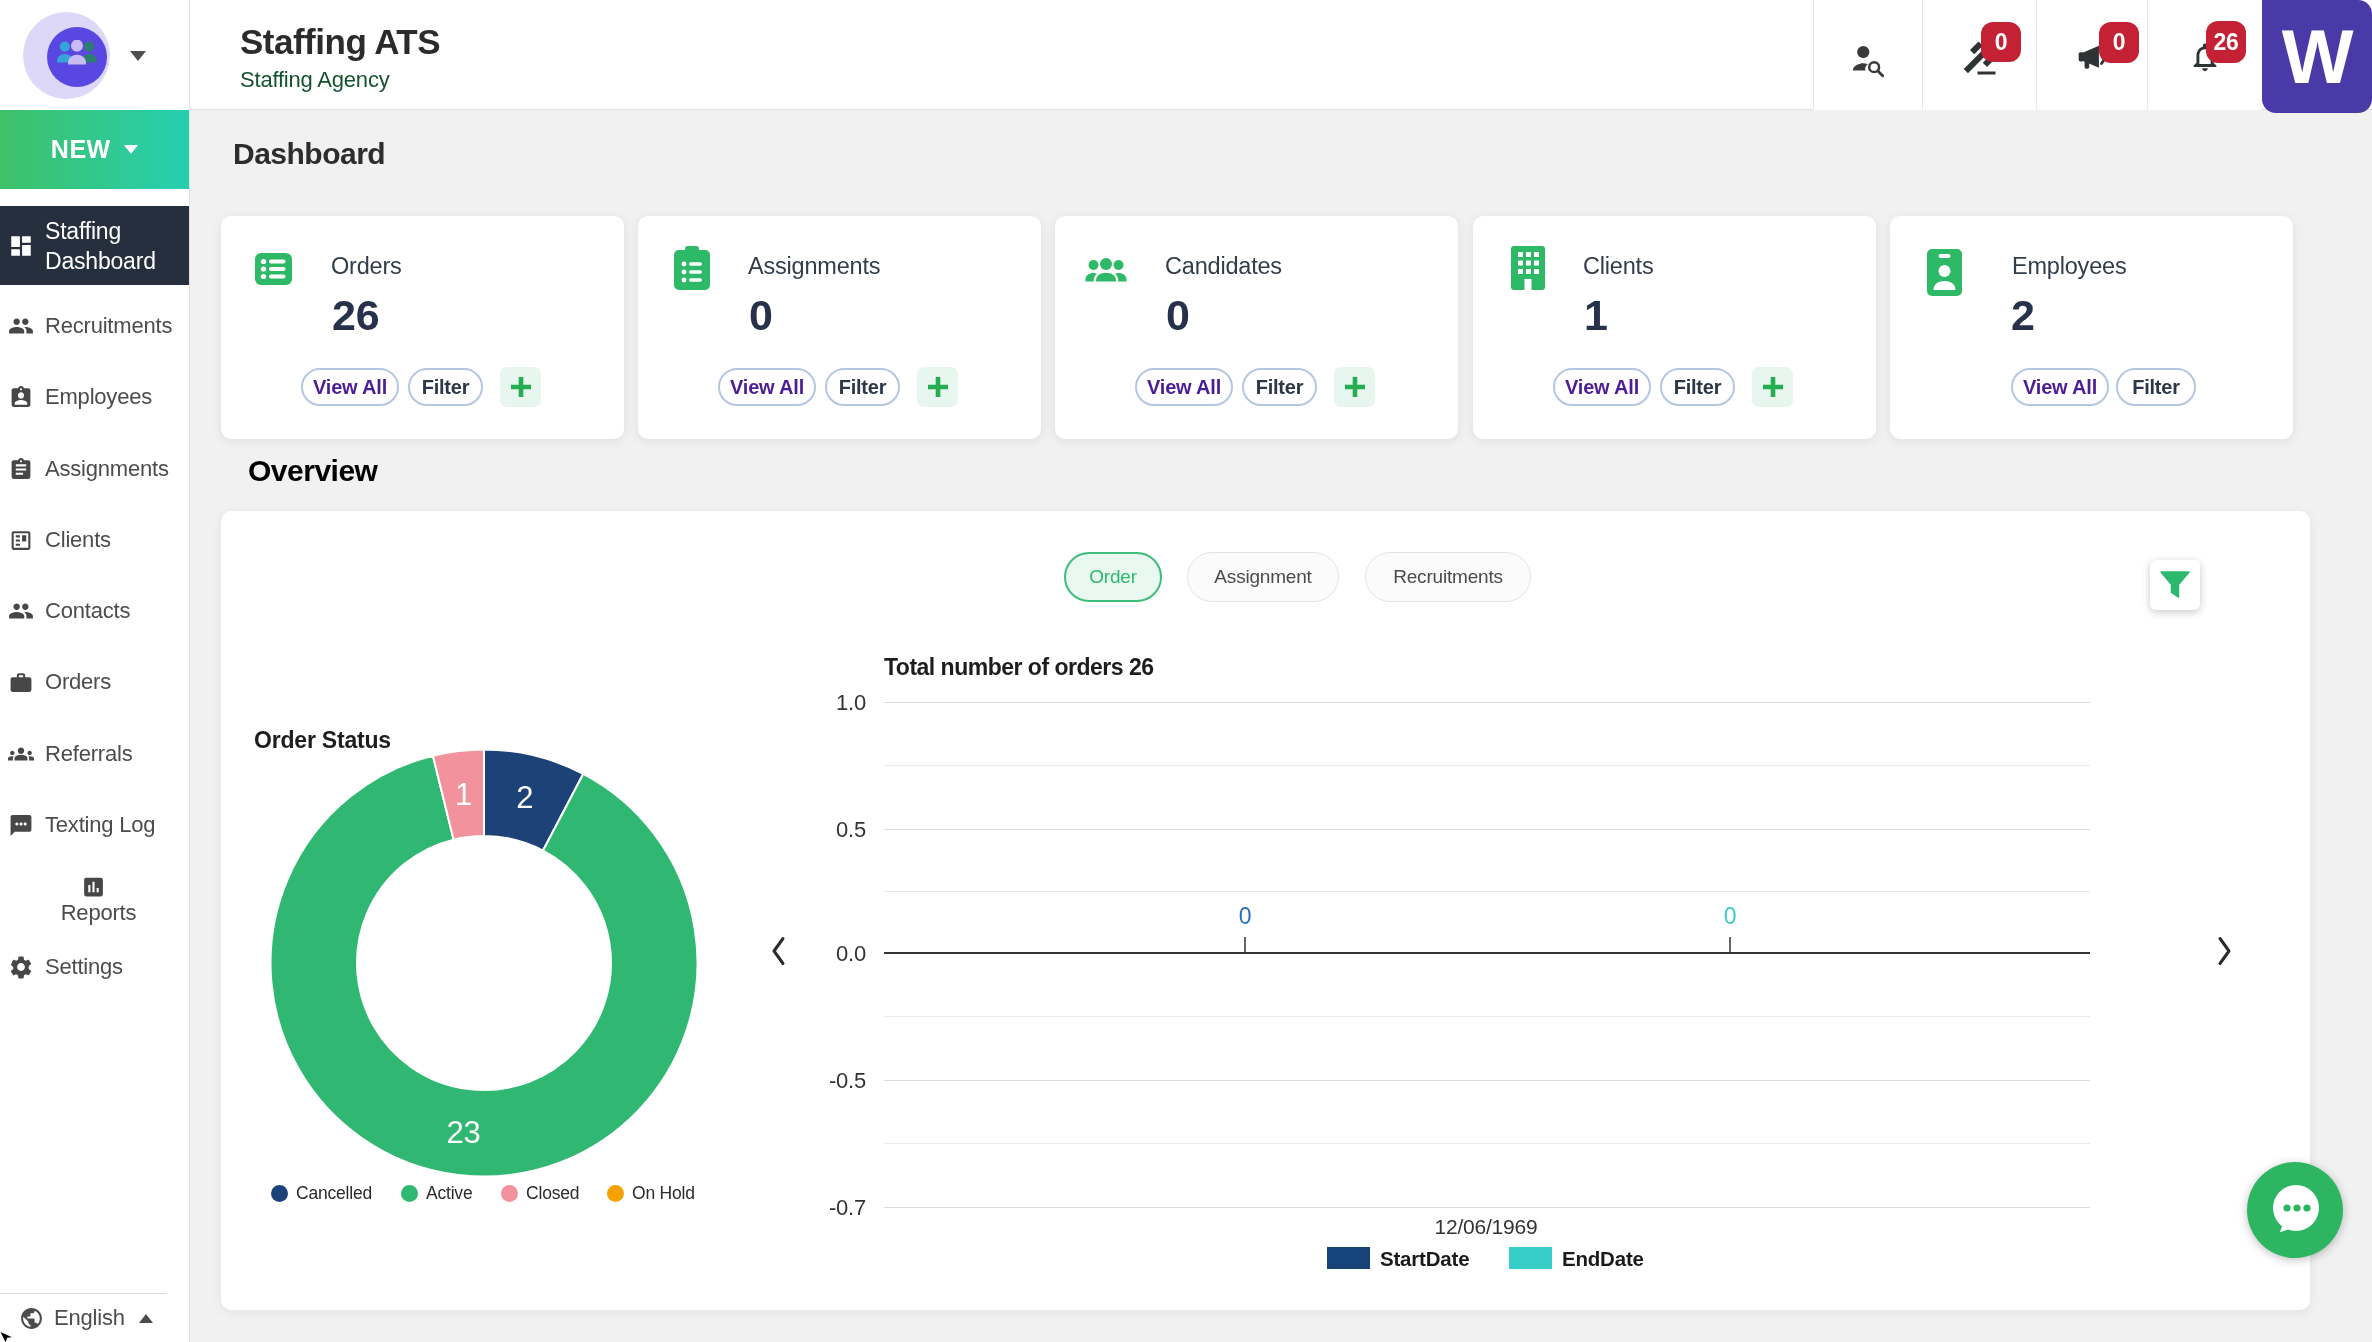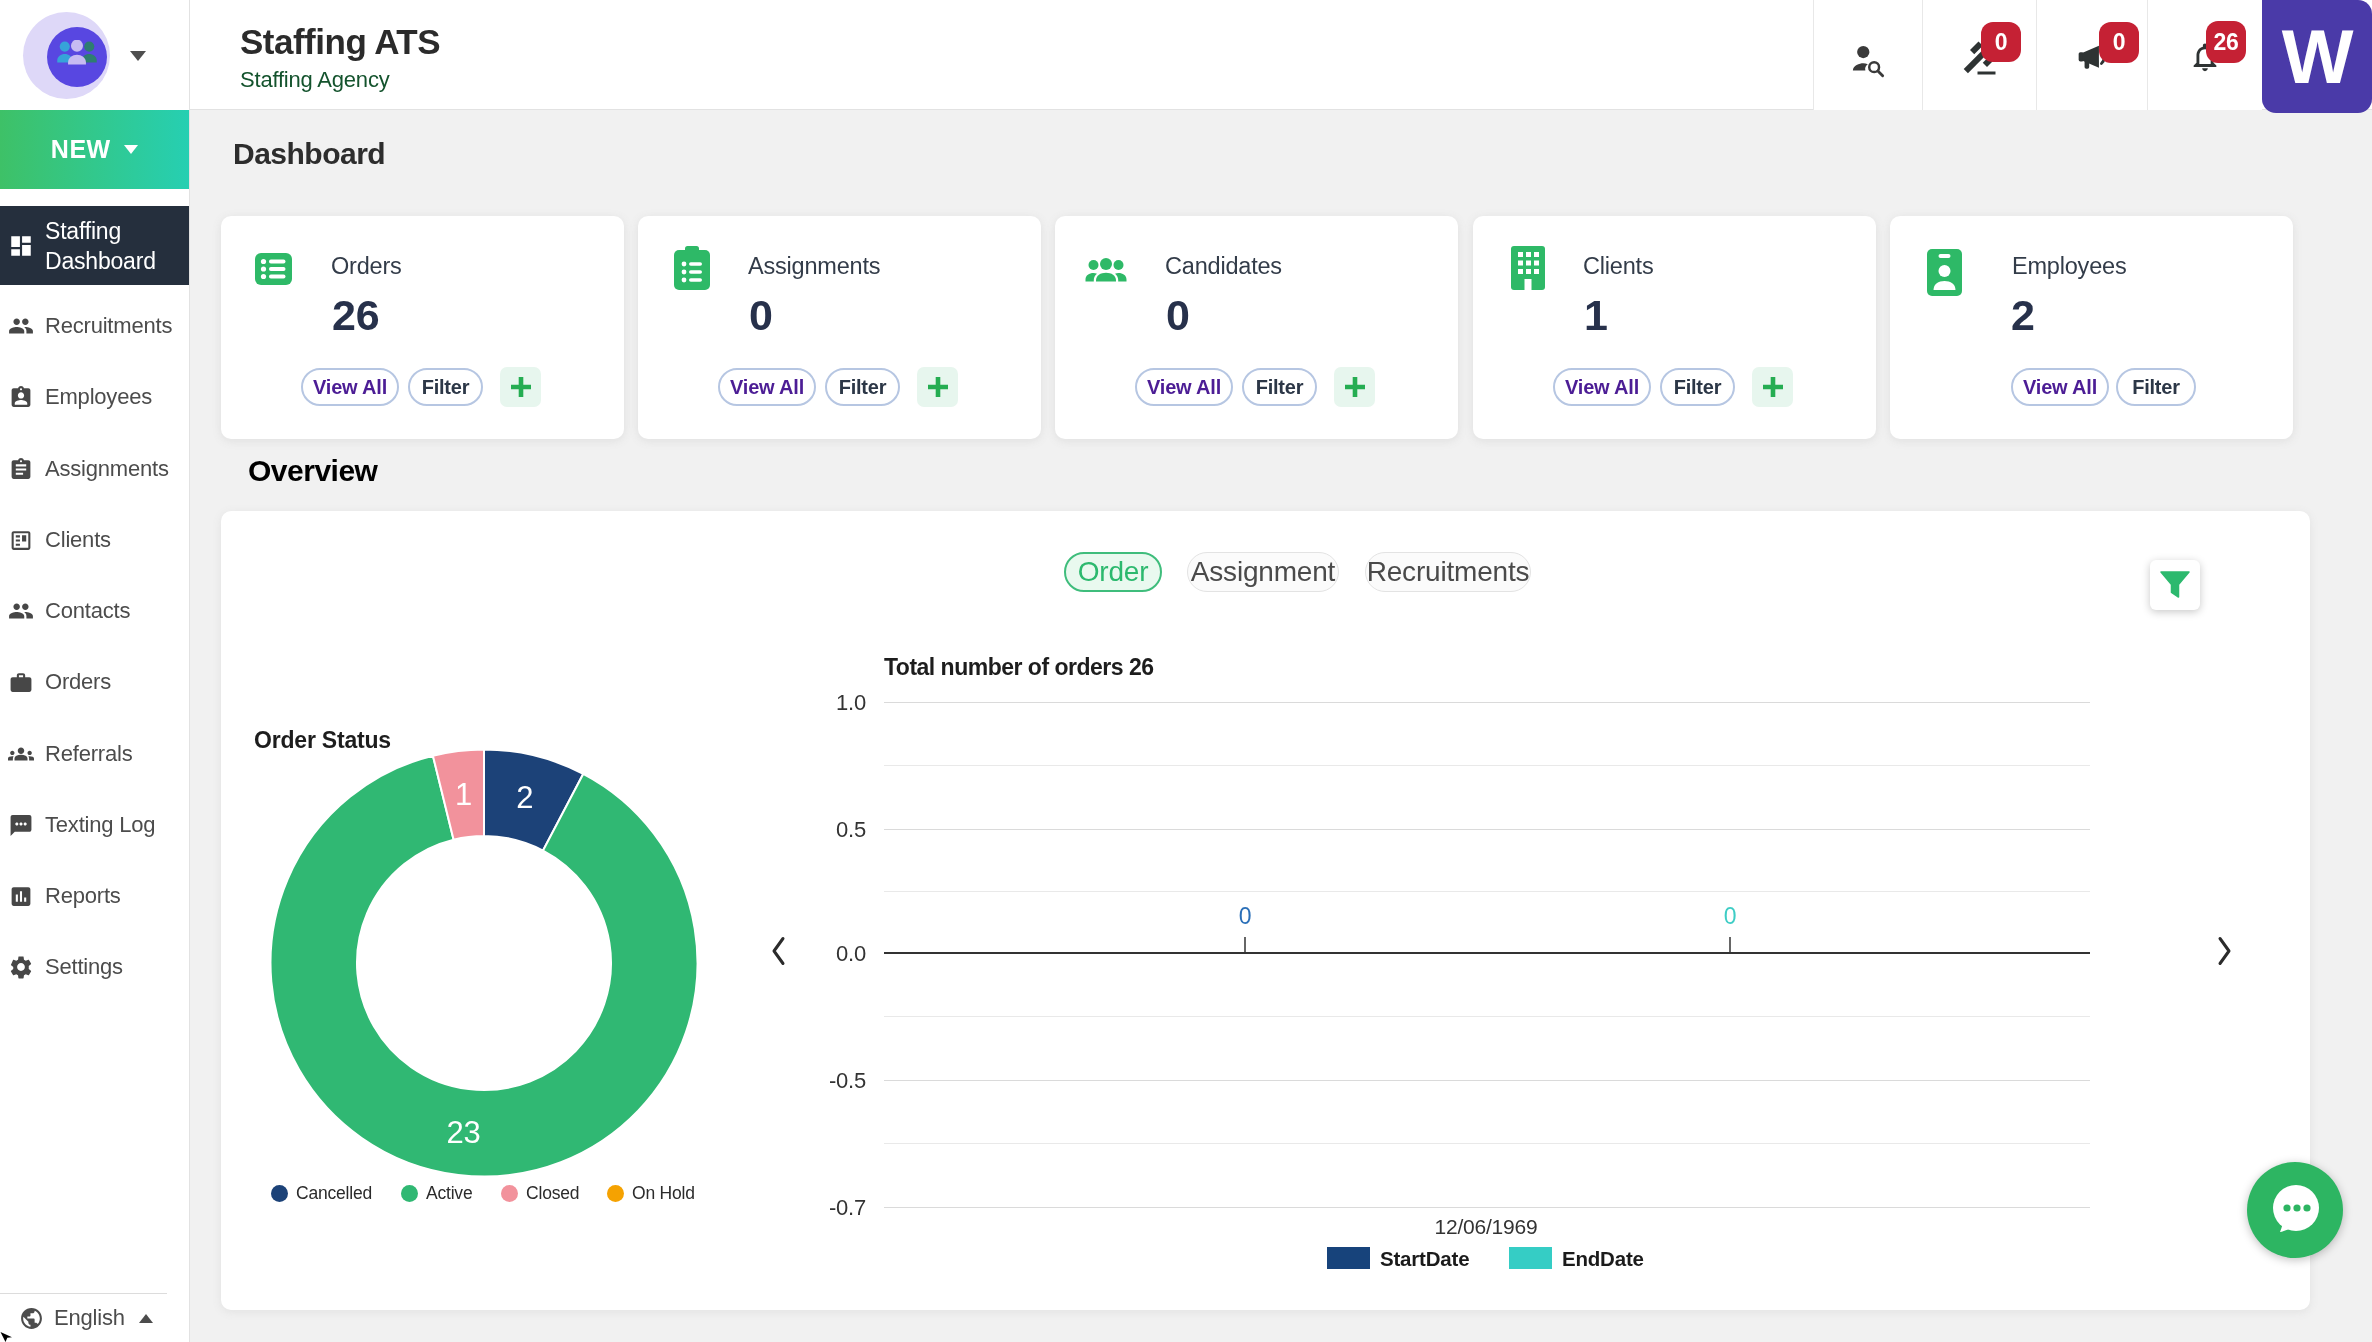--- a/index.html
+++ b/index.html
@@ -21,21 +21,21 @@
 #dashh { position:absolute; left:233px; top:137px; font-size:30px; letter-spacing:-0.5px; font-weight:bold; color:#2d2d2d; }
 .card { position:absolute; top:216px; width:403px; height:223px; background:#fff; border-radius:10px; box-shadow:0 2px 10px rgba(120,120,120,0.14); }
 .ctitle { position:absolute; left:110px; top:37px; font-size:23.5px; color:#333c49; }
 .cnum { position:absolute; left:111px; top:75px; font-size:43px; font-weight:bold; color:#27314b; }
 .pill { position:absolute; top:152px; height:38px; border:2px solid #b6c6e2; border-radius:19px; background:#fff; display:flex; align-items:center; justify-content:center; font-size:20px; font-weight:bold; }
 .va { left:80px; width:98px; color:#4c1d95; }
 .fi { left:187px; width:75px; color:#2c3747; }
 .plus { position:absolute; left:279px; top:151px; width:41px; height:40px; background:#e7f6ee; border-radius:7px; display:flex; align-items:center; justify-content:center; }
 #overviewh { position:absolute; left:248px; top:454px; font-size:30px; letter-spacing:-0.5px; font-weight:bold; color:#000000; }
 #panel { position:absolute; left:221px; top:511px; width:2089px; height:799px; background:#fff; border-radius:10px; box-shadow:0 2px 10px rgba(120,120,120,0.12); }
-.tab { position:absolute; top:41px; height:40px; border-radius:25px; display:flex; align-items:center; justify-content:center; font-size:28px; }
+.tab { position:absolute; top:41px; height:50px; border-radius:25px; display:flex; align-items:center; justify-content:center; font-size:19px; }
 .tabon { left:843px; width:98px; background:#e9f9ef; border:2px solid #3fbd7c; color:#2cb96e; }
 .tab2 { left:966px; width:152px; background:#fbfbfb; border:1px solid #e3e3e3; color:#4a4a4a; }
 .tab3 { left:1144px; width:166px; background:#fbfbfb; border:1px solid #e3e3e3; color:#4a4a4a; }
 #fbtn { position:absolute; left:1929px; top:49px; width:50px; height:50px; background:#fff; border-radius:6px; box-shadow:0 2px 8px rgba(0,0,0,0.22); display:flex; align-items:center; justify-content:center; }
 
 .gl { position:absolute; height:1px; left:663px; width:1206px; background:#e9e9e9; }
 .glmaj { background:#dadada; }
 .ylab { position:absolute; width:60px; text-align:right; font-size:22px; color:#333; }
 #axis0 { position:absolute; left:663px; width:1206px; top:441px; height:2px; background:#333; }
 .tick { position:absolute; width:2px; height:15px; top:426px; background:#666; }
@@ -162,21 +162,21 @@
       <path fill="#474747" d="M12 12.75c1.63 0 3.07.39 4.24.9 1.08.48 1.76 1.56 1.76 2.73V18H6v-1.61c0-1.18.68-2.26 1.76-2.73 1.17-.52 2.61-.91 4.24-.91zM4 13c1.1 0 2-.9 2-2s-.9-2-2-2-2 .9-2 2 .9 2 2 2zm1.13 1.1c-.37-.06-.74-.1-1.13-.1-.99 0-1.93.21-2.78.58-.74.32-1.22 1.04-1.22 1.85V18h4.5v-1.61c0-.83.23-1.61.63-2.29zM20 13c1.1 0 2-.9 2-2s-.9-2-2-2-2 .9-2 2 .9 2 2 2zm4 3.43c0-.81-.48-1.53-1.22-1.85-.85-.37-1.79-.58-2.78-.58-.39 0-.76.04-1.13.1.4.68.63 1.46.63 2.29V18H24v-1.57zM12 6c1.66 0 3 1.34 3 3s-1.34 3-3 3-3-1.34-3-3 1.34-3 3-3z"></path>
     </svg>
     <span>Referrals</span>
   </div>
 <div class="ni" style="top:803px;">
     <svg width="25" height="25" viewBox="0 0 24 24">
       <path fill="#474747" d="M20 2H4c-1.1 0-2 .9-2 2v18l4-4h14c1.1 0 2-.9 2-2V4c0-1.1-.9-2-2-2zM8 12c-.83 0-1.5-.67-1.5-1.5S7.17 9 8 9s1.5.67 1.5 1.5S8.83 12 8 12zm4 0c-.83 0-1.5-.67-1.5-1.5S11.17 9 12 9s1.5.67 1.5 1.5S12.83 12 12 12zm4 0c-.83 0-1.5-.67-1.5-1.5S15.17 9 16 9s1.5.67 1.5 1.5S16.83 12 16 12z"></path>
     </svg>
     <span>Texting Log</span>
   </div>
-<div class="ni" style="top:874px;">
+<div class="ni" style="top:874px;flex-direction:column;">
     <svg width="25" height="25" viewBox="0 0 24 24">
       <path fill="#474747" d="M19 3H5c-1.1 0-2 .9-2 2v14c0 1.1.9 2 2 2h14c1.1 0 2-.9 2-2V5c0-1.1-.9-2-2-2zM9 17H7v-7h2v7zm4 0h-2V7h2v10zm4 0h-2v-4h2v4z"></path>
     </svg>
     <span>Reports</span>
   </div>
 <div class="ni" style="top:945px;">
     <svg width="26" height="26" viewBox="0 0 24 24">
       <path fill="#474747" d="M19.14 12.94c.04-.3.06-.61.06-.94 0-.32-.02-.64-.07-.94l2.03-1.58c.18-.14.23-.41.12-.61l-1.92-3.32c-.12-.22-.37-.29-.59-.22l-2.39.96c-.5-.38-1.03-.7-1.62-.94l-.36-2.54c-.04-.24-.24-.41-.48-.41h-3.84c-.24 0-.43.17-.47.41l-.36 2.54c-.59.24-1.13.57-1.62.94l-2.39-.96c-.22-.08-.47 0-.59.22L2.74 9.87c-.12.21-.08.47.12.61l2.03 1.58c-.05.3-.09.63-.09.94s.02.64.07.94l-2.03 1.58c-.18.14-.23.41-.12.61l1.92 3.32c.12.22.37.29.59.22l2.39-.96c.5.38 1.03.7 1.62.94l.36 2.54c.05.24.24.41.48.41h3.84c.24 0 .44-.17.47-.41l.36-2.54c.59-.24 1.13-.56 1.62-.94l2.39.96c.22.08.47 0 .59-.22l1.92-3.32c.12-.22.07-.47-.12-.61l-2.01-1.58zM12 15.6c-1.98 0-3.6-1.62-3.6-3.6s1.62-3.6 3.6-3.6 3.6 1.62 3.6 3.6-1.62 3.6-3.6 3.6z"></path>
     </svg>
     <span>Settings</span>

